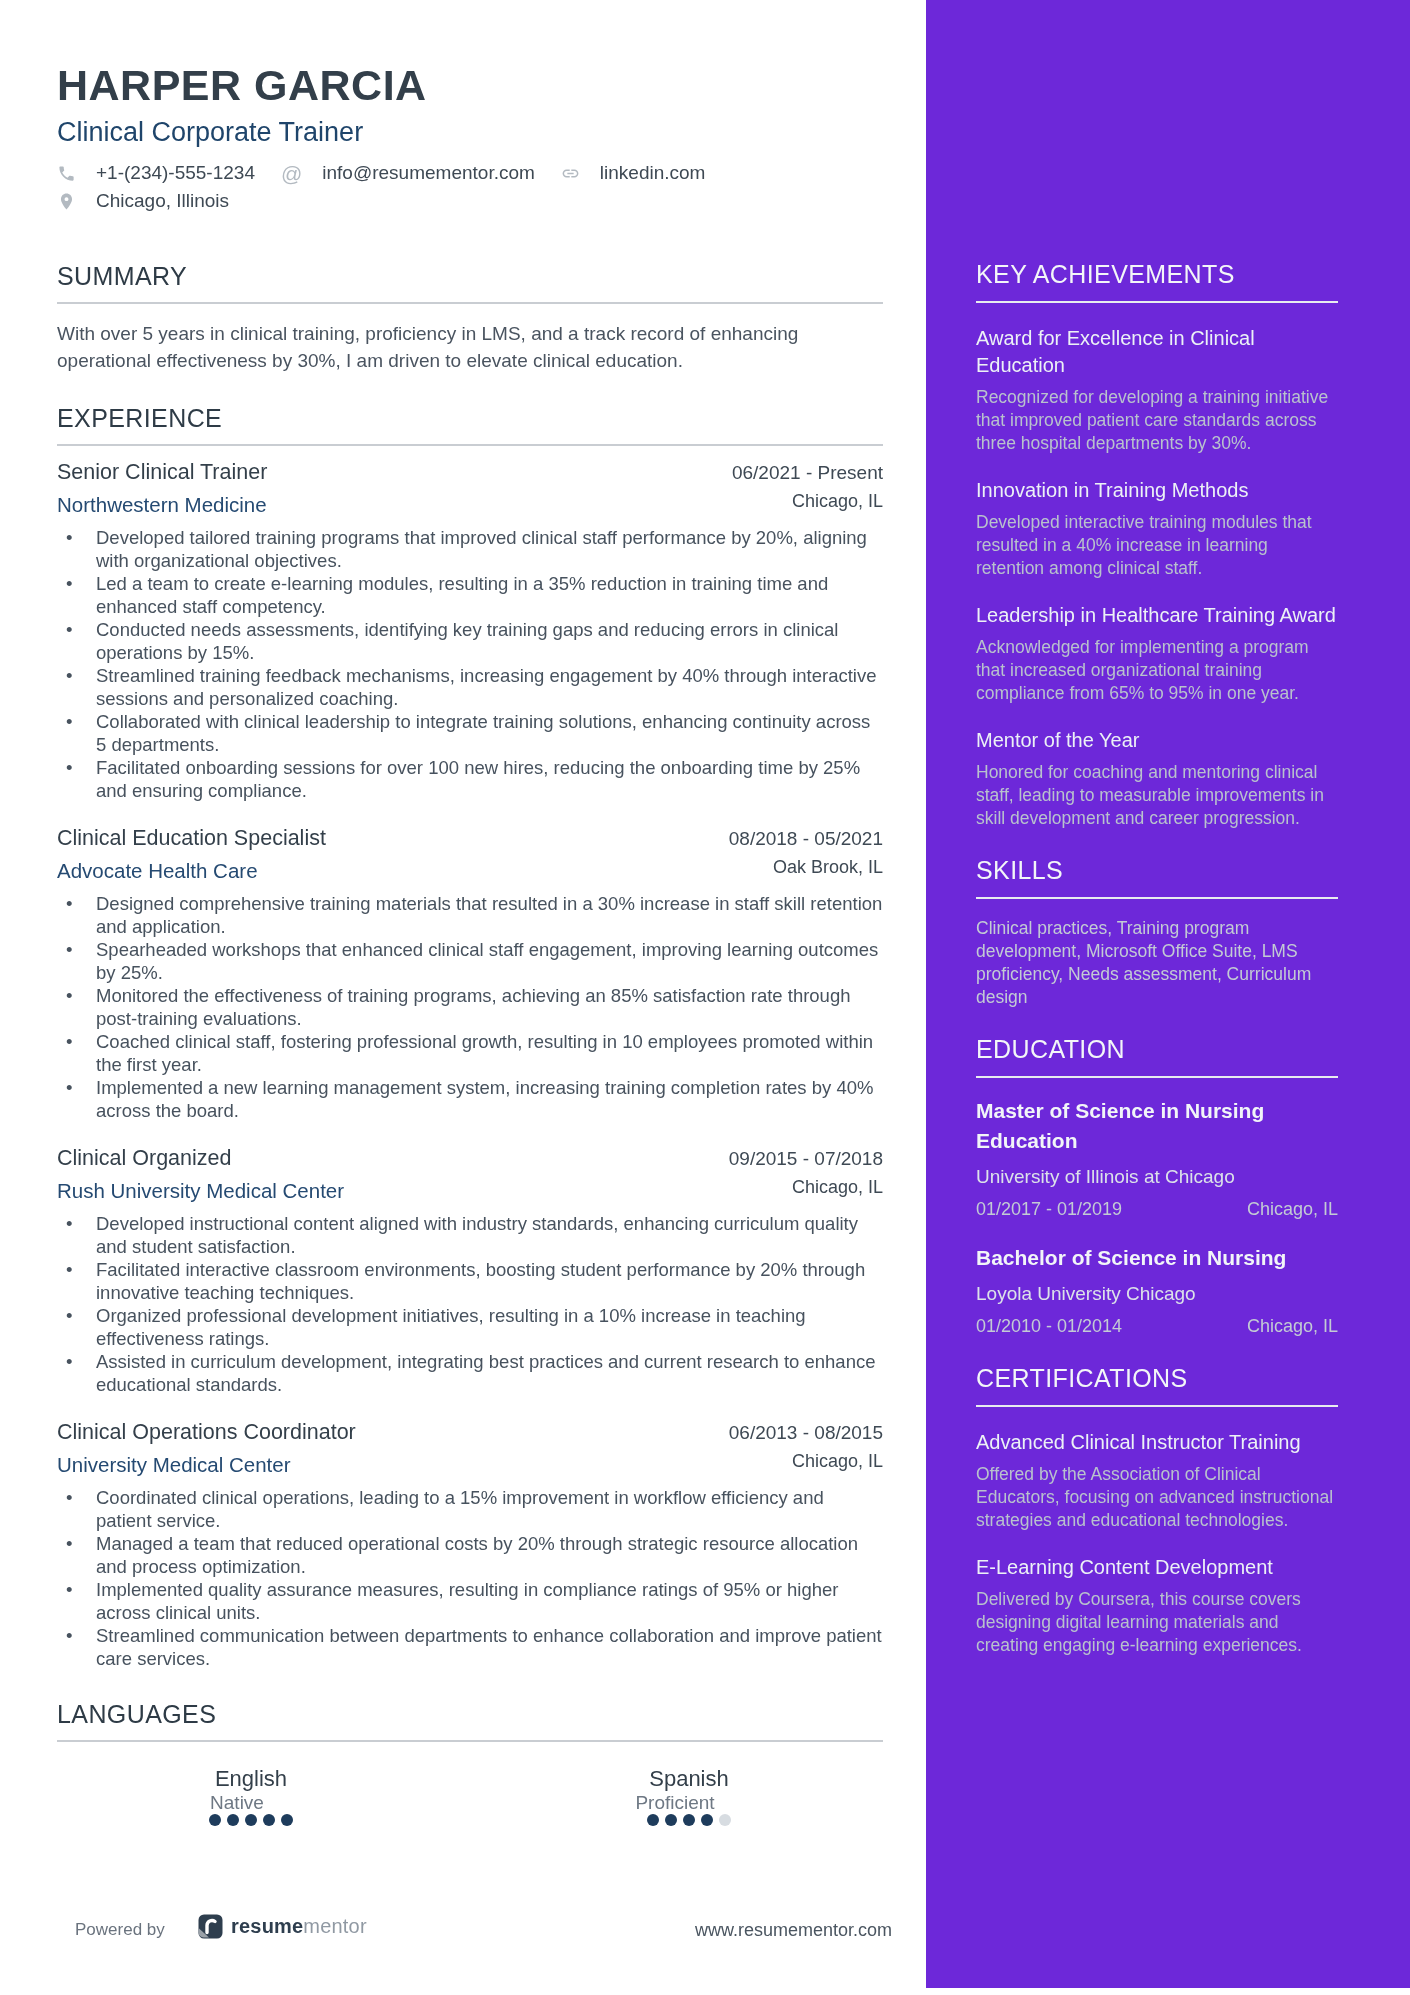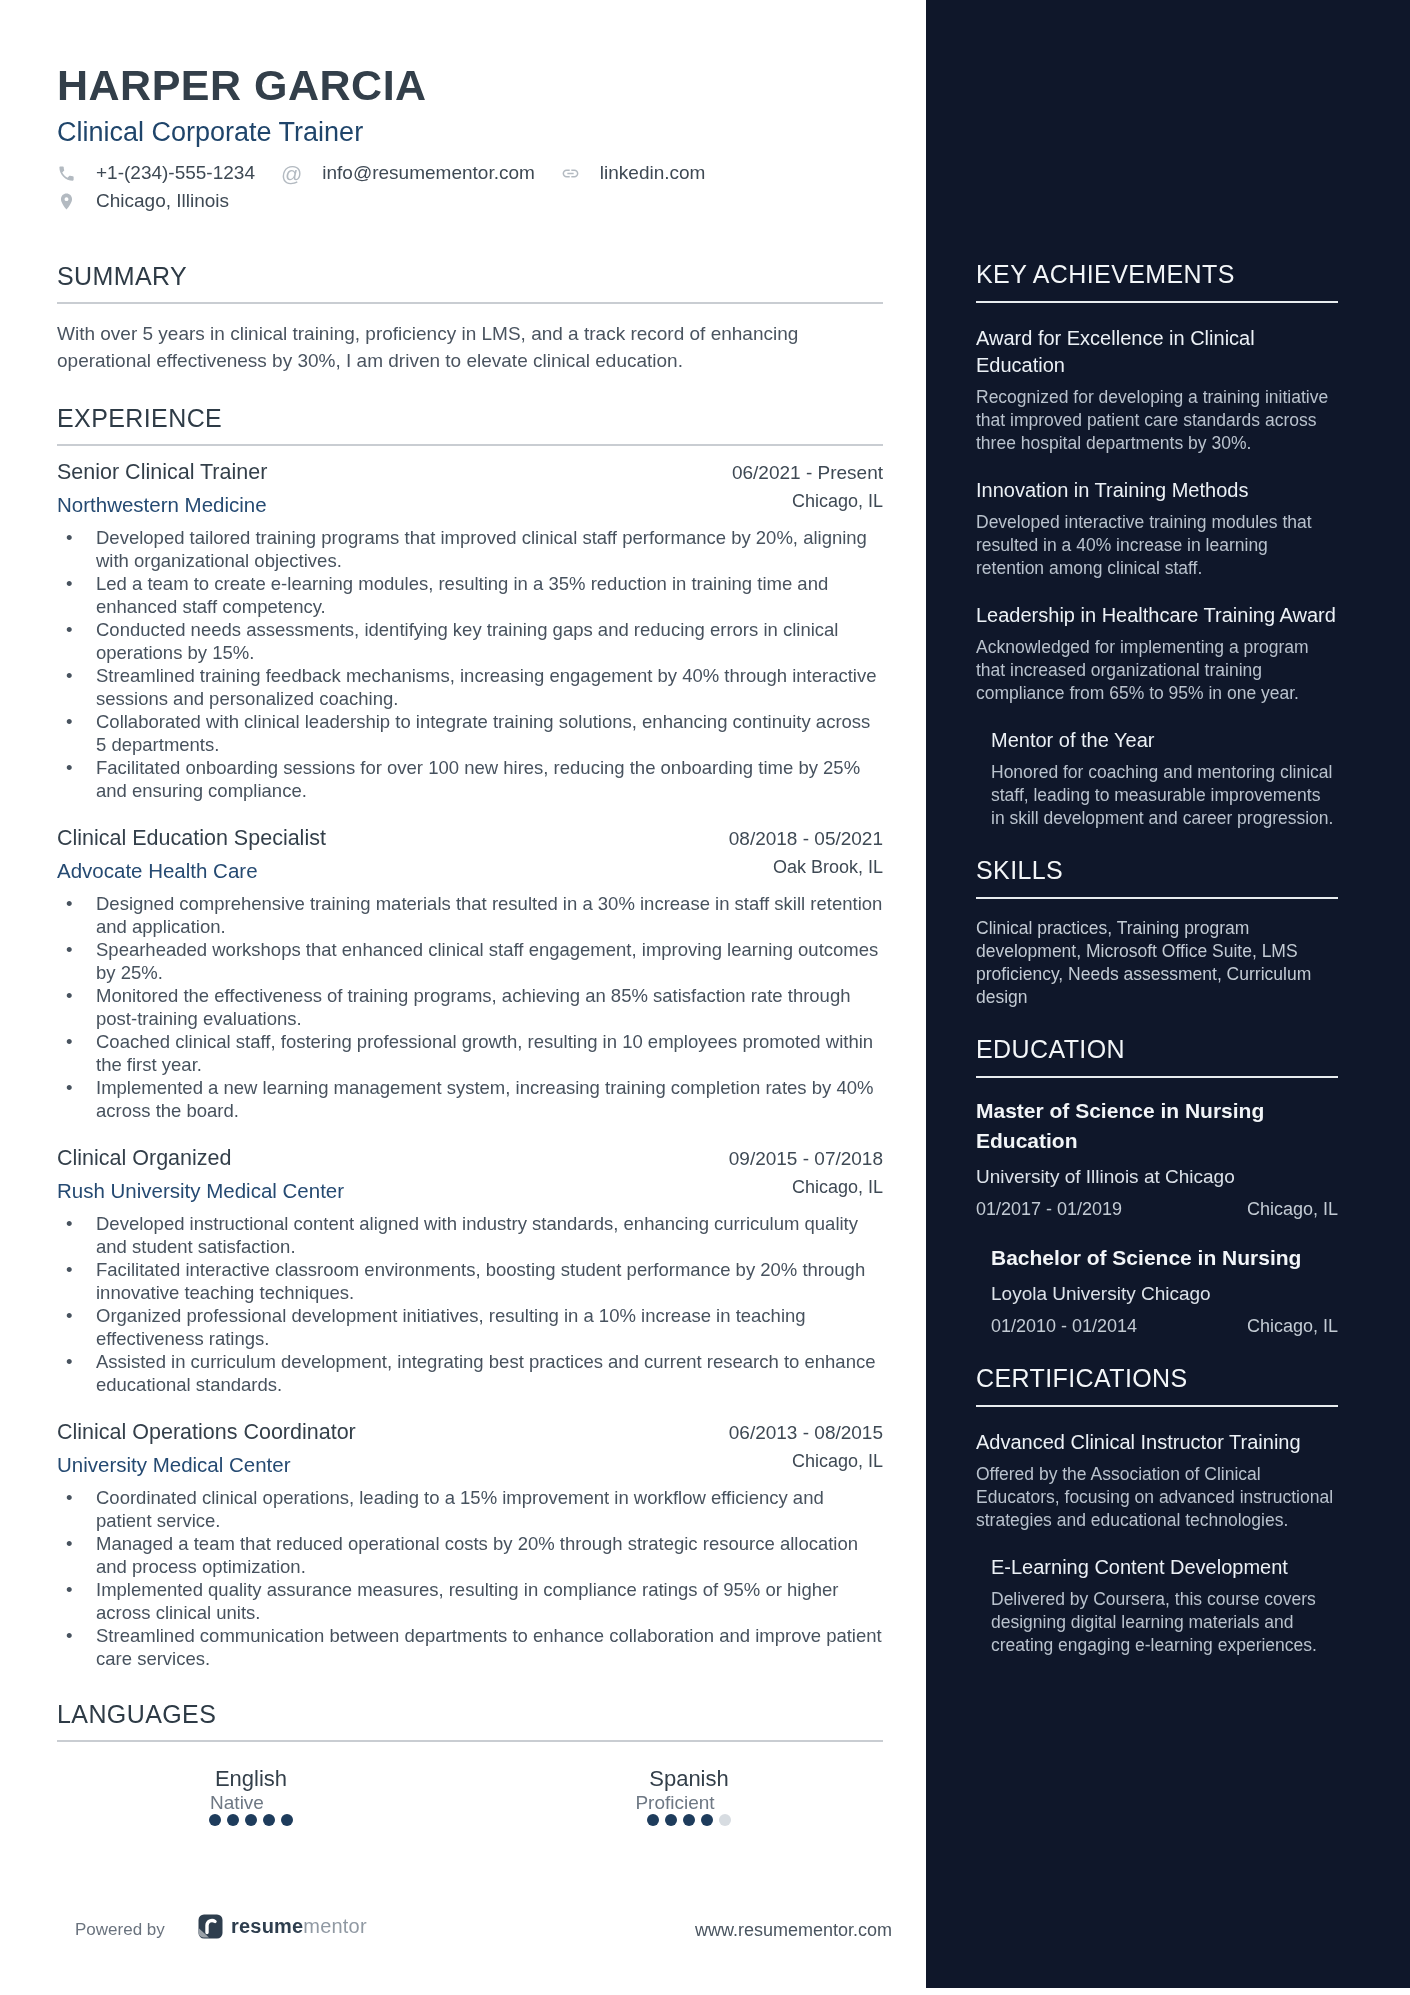--- a/index.html
+++ b/index.html
@@ -42,27 +42,27 @@
   .lang-item { display:flex; align-items:center;flex-direction:column; }
   .lang-name { flex:1; font-size:22px; color:#333F4A; }
   .lang-level { font-size:19px; color:#6E7884; margin-right:28px; }
   .dots { display:flex; gap:6px; align-items:center; }
   .dot { width:12px; height:12px; border-radius:50%; display:inline-block; }
   .dot.on { background:#1E3C5C; }
   .dot.off { background:#D7DCE1; }
 
   
   .sidebar { position:absolute; left:926px; top:0; width:484px; height:1988px;
-             background:#0f172a; padding:262px 72px 40px 50px; }
+             background:#6d28d9; padding:262px 72px 40px 50px; }
   .sb-sec { margin-bottom:28px; }
   .sb-h { font-size:25px; font-weight:400; letter-spacing:.4px; color:#F3F6F8; line-height:25px; }
   .sb-div { height:2px; background:#E8ECEF; margin-top:14px; margin-bottom:22px; }
   .sb-div.tight { margin-bottom:18px; }
   .sb-item { margin-bottom:22px; }
-  .sb-item:last-child { margin-bottom:0;margin-left:15px; }
+  .sb-item:last-child { margin-bottom:0; }
   .sb-item-title { font-size:20px; font-weight:400; color:#ECF1F6; line-height:27px; }
   .sb-item-text { font-size:17.5px; color:#B9C2CD; line-height:23px; margin-top:7px; }
   .sb-skills { font-size:17.5px; color:#C3CBD4; line-height:23px; }
   .edu-degree { font-size:21px; font-weight:700; color:#F2F5F8; line-height:30px; }
   .edu-school { font-size:19px; color:#DCE2E9; margin-top:8px; line-height:25px; }
   .edu-meta { display:flex; justify-content:space-between; font-size:18px; color:#C3CBD4; margin-top:8px; line-height:24px; }
 
   
   .footer { position:absolute; left:0; top:1907px; width:926px; height:48px; }
   .powered { position:absolute; left:75px; top:13px; font-size:17px; color:#6A737E; }

